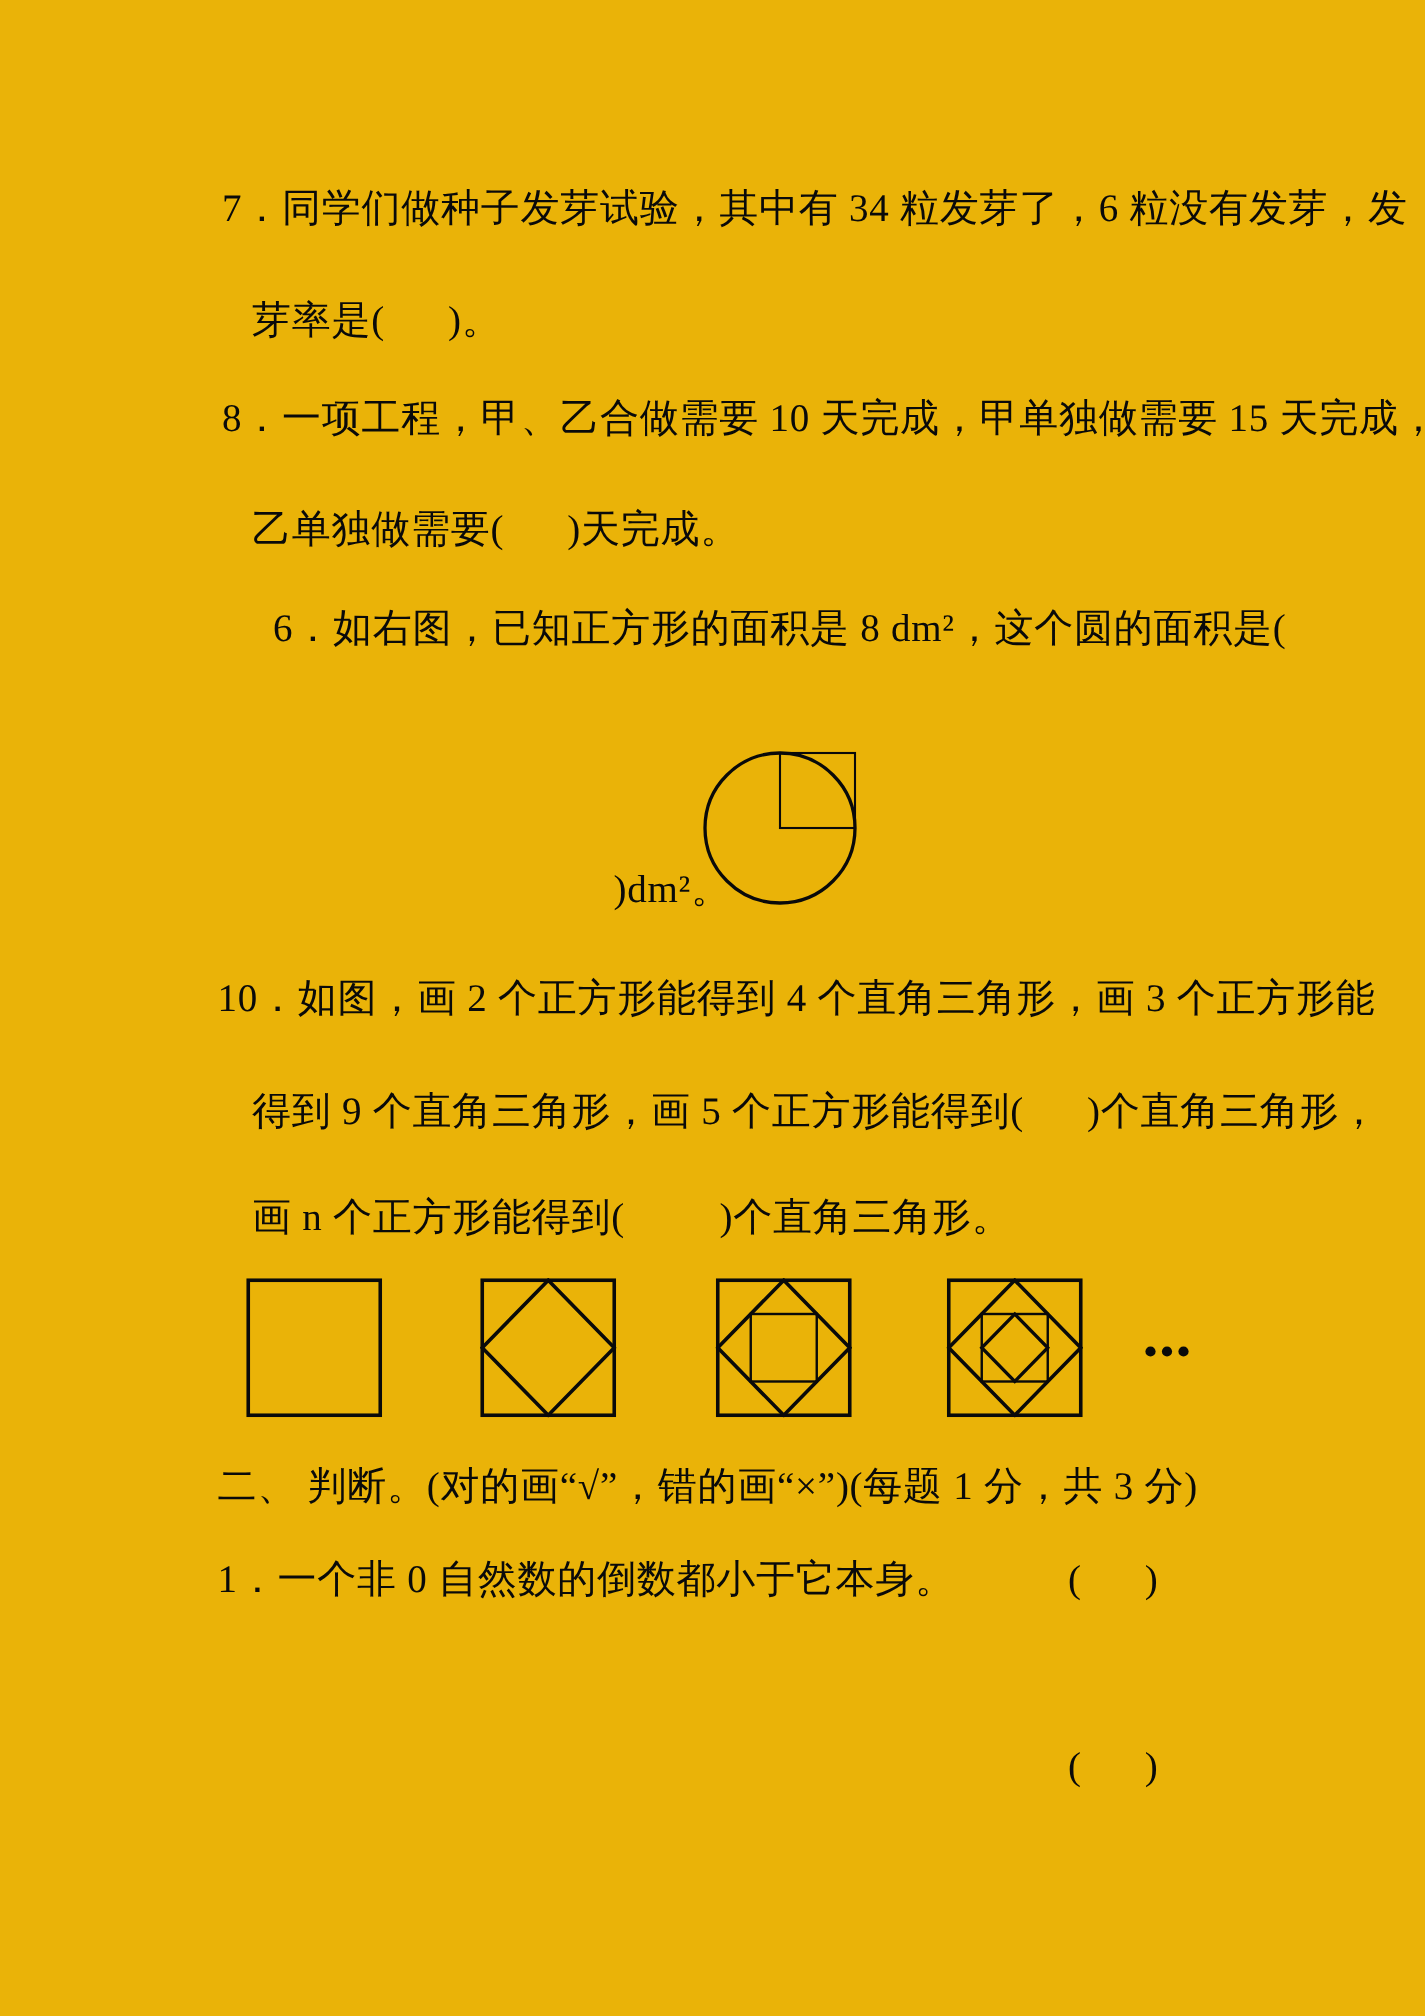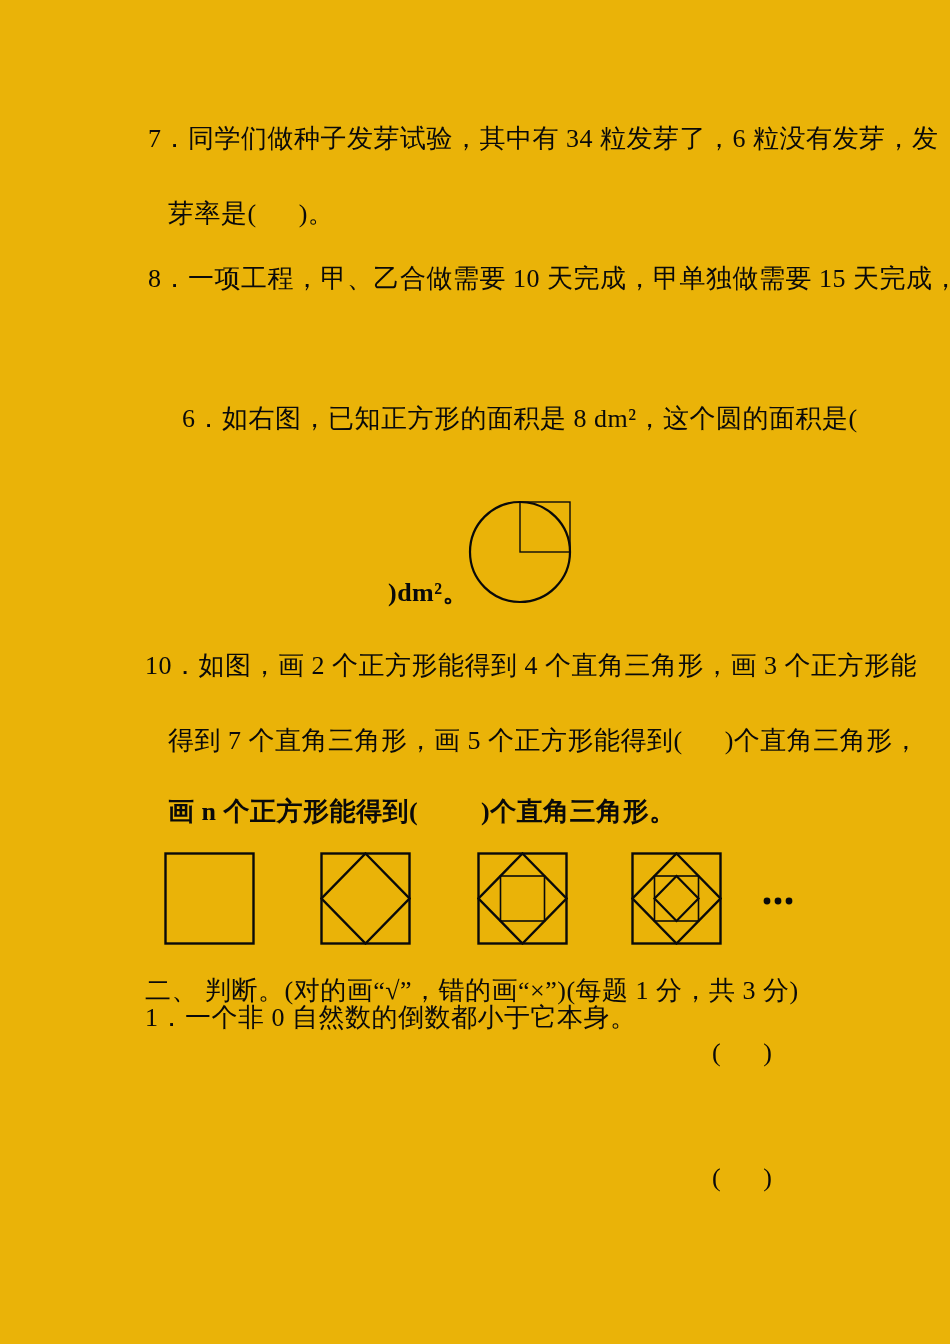--- a/index.html
+++ b/index.html
@@ -33,35 +33,36 @@
 </style>
 </head>
 <body>
 
 <div class="page">
 
   <span class="line" style="left:148px; top:124px;">7．同学们做种子发芽试验，其中有 34 粒发芽了，6 粒没有发芽，发</span>
   <span class="line" style="left:168px; top:199px;text-align:center;">芽率是(      )。</span>
 
   <span class="line" style="left:148px; top:264px;">8．一项工程，甲、乙合做需要 10 天完成，甲单独做需要 15 天完成，</span>
+  <span class="line" style="left:168px; top:338px;">乙单独做需要(      )天完成。</span>
 
   <span class="line" style="left:182px; top:404px;">6．如右图，已知正方形的面积是 8 dm²，这个圆的面积是(</span>
 
   <div class="diagram" style="left:466px; top:498px;">
     <svg width="108" height="108" viewBox="0 0 108 108">
       <rect x="54" y="4" width="50" height="50" fill="none" stroke="#0a0a0a" stroke-width="1.4"></rect>
       <circle cx="54" cy="54" r="50" fill="none" stroke="#0a0a0a" stroke-width="2.2"></circle>
     </svg>
   </div>
 
-  <span class="line" style="left:388px; top:578px;font-weight:bold;">)dm²。</span>
+  <span class="line" style="left:409px; top:578px;">)dm²。</span>
 
   <span class="line" style="left:145px; top:651px;">10．如图，画 2 个正方形能得到 4 个直角三角形，画 3 个正方形能</span>
-  <span class="line" style="left:168px; top:726px;">得到 7 个直角三角形，画 5 个正方形能得到(      )个直角三角形，</span>
-  <span class="line" style="left:168px; top:797px;font-weight:bold;">画 n 个正方形能得到(         )个直角三角形。</span>
+  <span class="line" style="left:168px; top:726px;">得到 9 个直角三角形，画 5 个正方形能得到(      )个直角三角形，</span>
+  <span class="line" style="left:168px; top:797px;">画 n 个正方形能得到(         )个直角三角形。</span>
 
   <div class="diagram" style="left:164px; top:852px;">
     <svg width="91" height="93" viewBox="0 0 91 93">
       <rect x="1.5" y="1.5" width="88" height="90" fill="none" stroke="#0a0a0a" stroke-width="2.4"></rect>
     </svg>
   </div>
 
   <div class="diagram" style="left:320px; top:852px;">
     <svg width="91" height="93" viewBox="0 0 91 93">
       <rect x="1.5" y="1.5" width="88" height="90" fill="none" stroke="#0a0a0a" stroke-width="2.4"></rect>
@@ -89,18 +90,18 @@
   <div class="diagram" style="left:760px; top:893px;">
     <svg width="40" height="16" viewBox="0 0 40 16">
       <circle cx="7" cy="8" r="3.4" fill="#0a0a0a"></circle>
       <circle cx="18" cy="8" r="3.4" fill="#0a0a0a"></circle>
       <circle cx="29" cy="8" r="3.4" fill="#0a0a0a"></circle>
     </svg>
   </div>
 
   <span class="line" style="left:145px; top:976px;">二、 判断。(对的画“√”，错的画“×”)(每题 1 分，共 3 分)</span>
 
-  <span class="line" style="left:145px; top:1003px;">1．一个非 0 自然数的倒数都小于它本身。</span>
+  <span class="line" style="left:145px; top:1038px;">1．一个非 0 自然数的倒数都小于它本身。</span>
   <span class="line" style="left:712px; top:1038px;">(      )</span>
 
   <span class="line" style="left:712px; top:1163px;">(      )</span>
 
 </div>
 
 </body></html>

